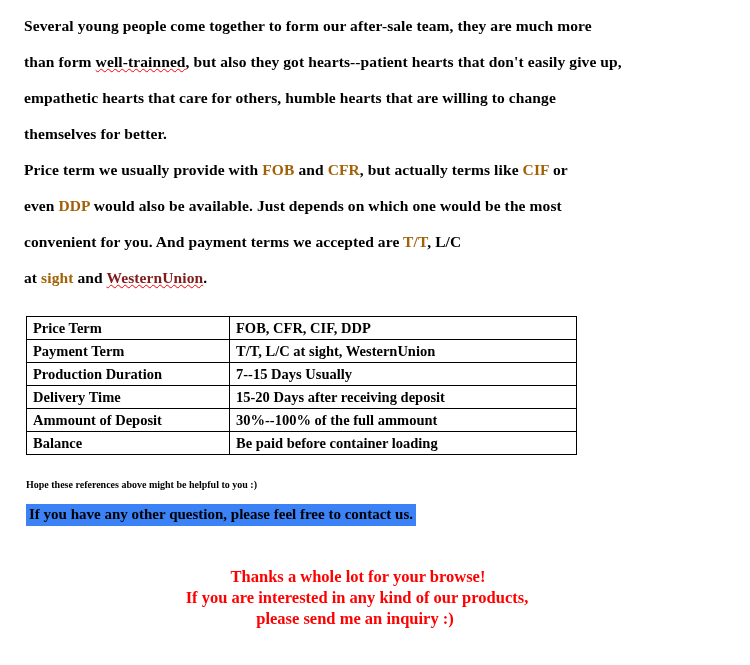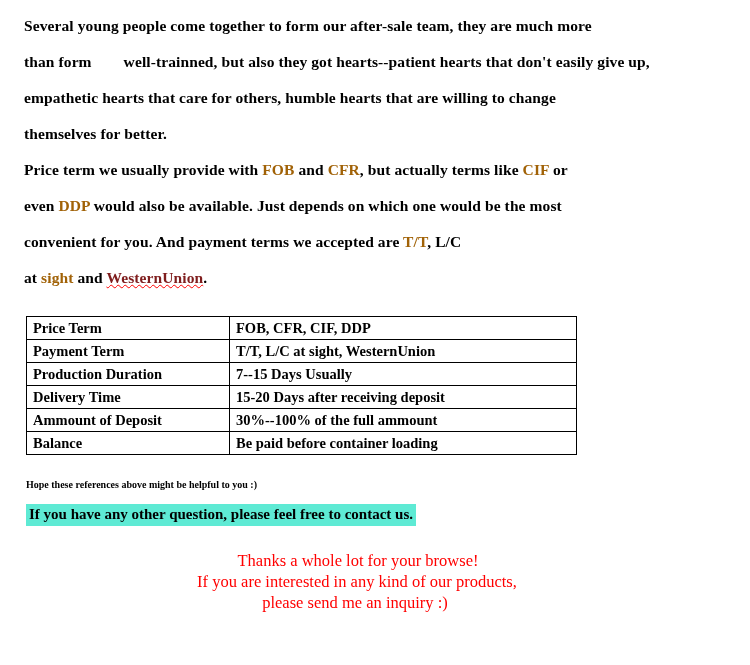--- a/index.html
+++ b/index.html
@@ -28,24 +28,24 @@
     line-height: 36px;
     letter-spacing: 0.1px;
   }
   .para-block {
     margin-bottom: 0;
   }
   .red {
     color: #a16207;
   }
   .spell {
+    text-decoration: underline;
     text-decoration-style: wavy;
     text-decoration-color: #ff0000;
     text-decoration-thickness: 1px;
-    margin-left: 28px;
   }
   .spell-red {
     color: #7f1d1d;
     text-decoration: underline;
     text-decoration-style: wavy;
     text-decoration-color: #ff0000;
     text-decoration-thickness: 1px;
   }
   table.terms {
     border-collapse: collapse;
@@ -72,31 +72,31 @@
   .hope {
     margin-top: 24px;
     margin-left: 2px;
     font-weight: bold;
     font-size: 10px;
   }
   .highlight-line {
     margin-top: 14px;
     margin-left: 2px;
     display: inline-block;
-    background: #5eead4;
+    background: #3b82f6;
     font-weight: bold;
     font-size: 15px;
     padding: 2px 3px 3px 3px;
     line-height: 17px;
   }
   .closing {
-    margin-top: 24px;
+    margin-top: 40px;
     text-align: center;
     color: #ff0000;
-    font-weight: normal;
+    font-weight: bold;
     font-size: 16.5px;
     line-height: 21px;
   }
   .closing div {
     white-space: nowrap;
   }
   .c1 { padding-left: 12px; }
   .c2 { padding-left: 10px; }
   .c3 { padding-left: 6px; }
 </style>

